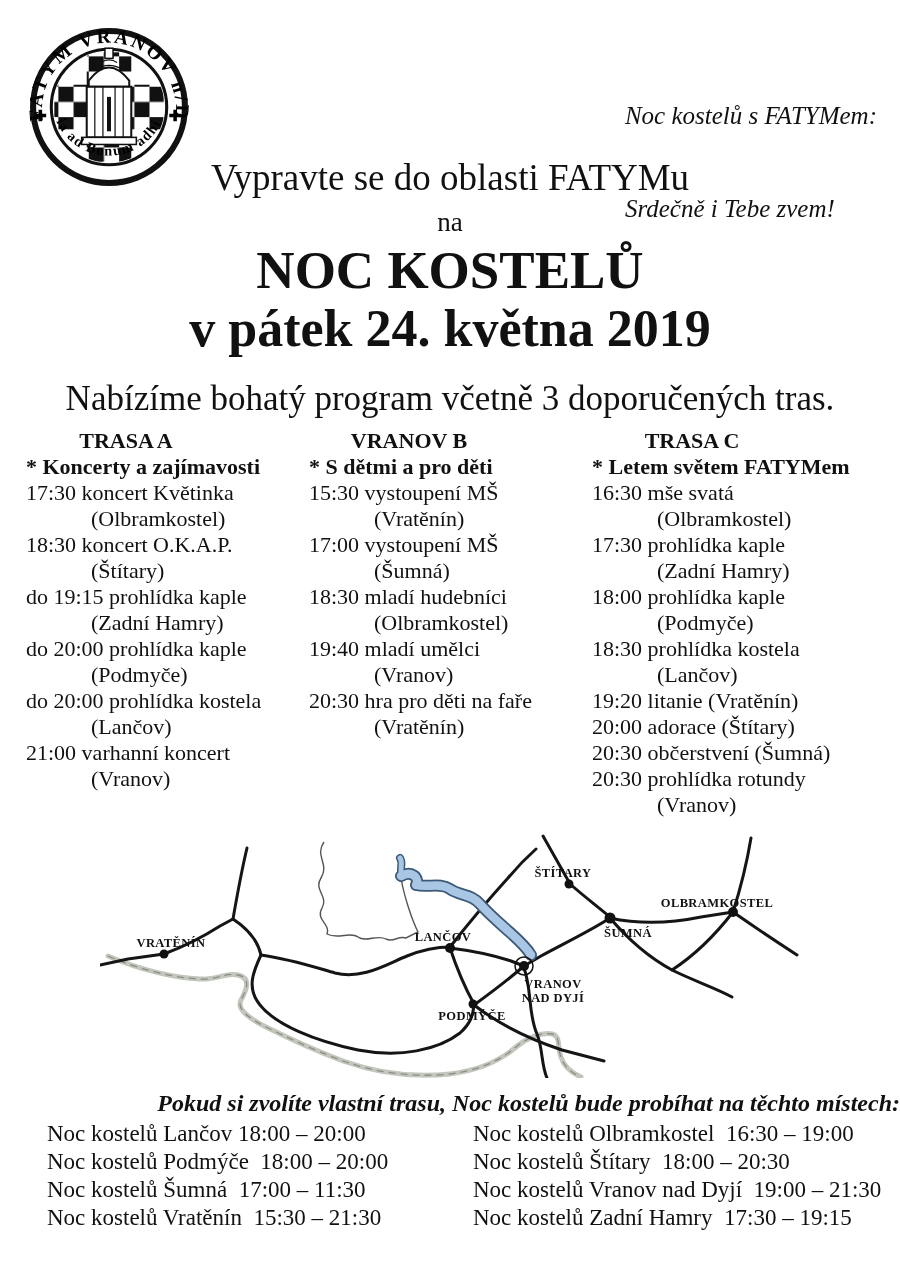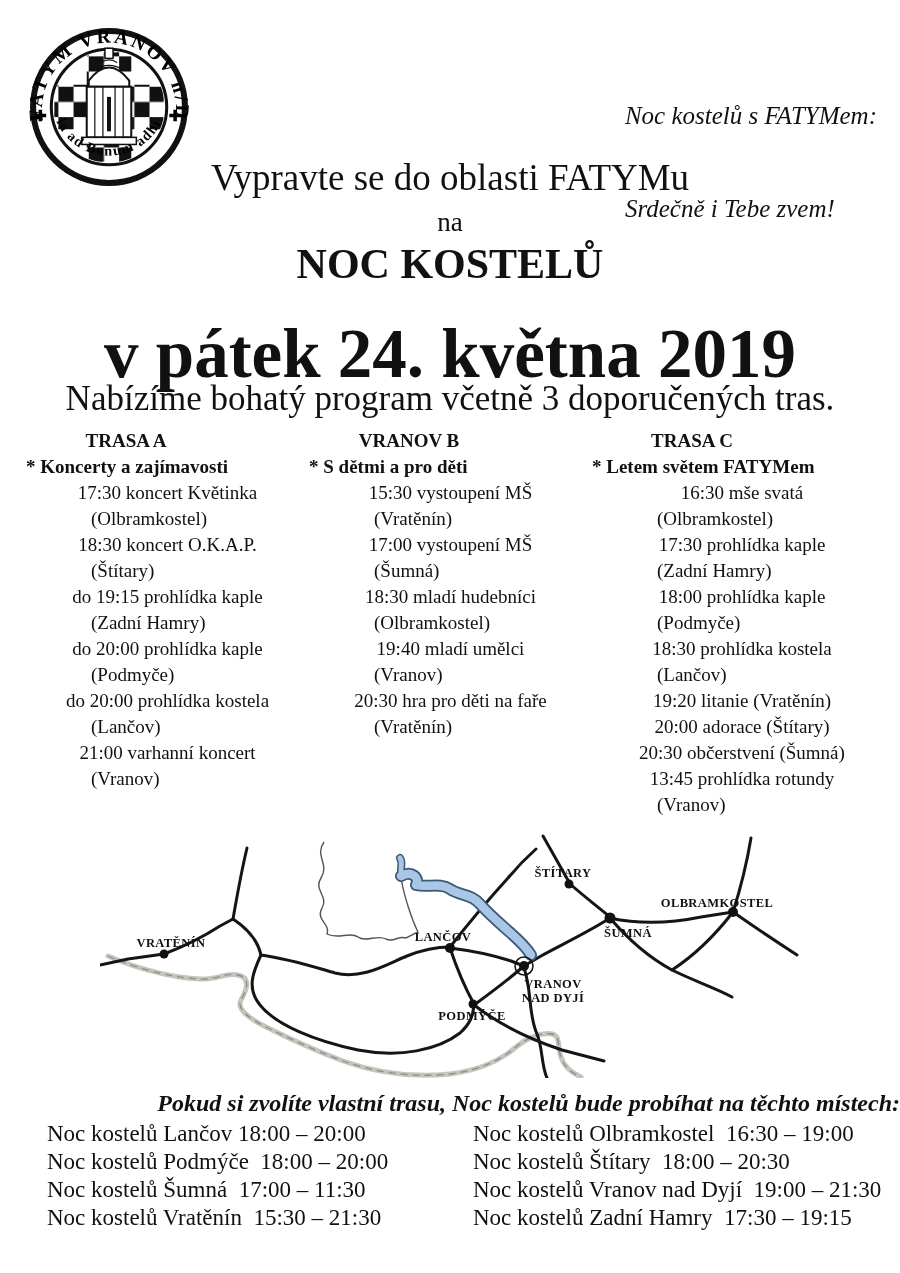--- a/index.html
+++ b/index.html
@@ -9,30 +9,30 @@
   }
   
   .logo{position:absolute;left:28px;top:26px;width:162px;height:162px;}
   
   .tagline{position:absolute;right:23px;top:38px;text-align:left;font-style:italic;
     font-size:25px;line-height:31px;white-space:pre;}
   
   .tline{position:absolute;left:0;width:100%;text-align:center;white-space:pre;}
   .t-intro{top:156px;font-size:37px;}
   .t-na{top:207px;font-size:27px;}
-  .t-main{top:240px;font-size:42px;font-weight:bold;}
-  .t-date{top:315px;font-size:69px;font-weight:bold;}
+  .t-main{top:240px;font-size:53px;font-weight:bold;}
+  .t-date{top:299px;font-size:52px;font-weight:bold;}
   .t-sub{top:379px;font-size:35px;}
   
   .routes{position:absolute;left:26px;top:428px;display:flex;}
-  .route{width:283px;font-size:19px;line-height:26px;}
+  .route{width:283px;font-size:22px;line-height:26px;}
   .route:last-child{width:300px;}
   .route-title{width:200px;text-align:center;font-weight:bold;}
   .route-sub{font-weight:bold;white-space:pre;}
-  .sched-line{white-space:pre;text-align:center;}
+  .sched-line{white-space:pre;}
   .sched-place{padding-left:65px;white-space:pre;}
   .sched-place:empty{display:none;}
   
   .map{position:absolute;left:100px;top:828px;width:760px;height:250px;}
   .map text{font-family:"Liberation Serif","DejaVu Serif",serif;font-weight:bold;
     font-size:12.5px;letter-spacing:.4px;fill:#111;}
   
   .own-heading{position:absolute;left:0;top:1090px;width:100%;text-align:right;
     font-size:24px;font-weight:bold;font-style:italic;white-space:pre;}
   .own-col{position:absolute;font-size:23px;line-height:28px;top:1120px;margin-left:20px;}
@@ -157,21 +157,21 @@
 
           <div class="sched-line">18:30 prohlídka kostela</div>
           <div class="sched-place">(Lančov)</div>
 
           <div class="sched-line">19:20 litanie (Vratěnín)</div>
 
           <div class="sched-line">20:00 adorace (Štítary)</div>
 
           <div class="sched-line">20:30 občerstvení (Šumná)</div>
 
-          <div class="sched-line">13:45 prohlídka rotundy</div>
+          <div class="sched-line">20:30 prohlídka rotundy</div>
           <div class="sched-place">(Vranov)</div>
         </div>
     </div>
   </div>
 
   <svg class="map" viewBox="0 0 760 250">
 
     <g>
       <path d="M8,128 C40,142 75,150 100,151 C118,152 126,144 138,147 C152,150 146,163 141,172 C136,181 150,191 166,199 C188,210 214,222 243,233 C274,244 312,250 350,246 C382,242 402,231 416,219 C427,210 441,204 452,206 C461,208 457,219 461,229 C464,239 472,245 481,249" fill="none" stroke="#c2c6bd" stroke-width="5" stroke-linecap="round"></path>
       <path d="M8,128 C40,142 75,150 100,151 C118,152 126,144 138,147 C152,150 146,163 141,172 C136,181 150,191 166,199 C188,210 214,222 243,233 C274,244 312,250 350,246 C382,242 402,231 416,219 C427,210 441,204 452,206 C461,208 457,219 461,229 C464,239 472,245 481,249" fill="none" stroke="#8a8f85" stroke-width="1.3" stroke-dasharray="7 5"></path>

